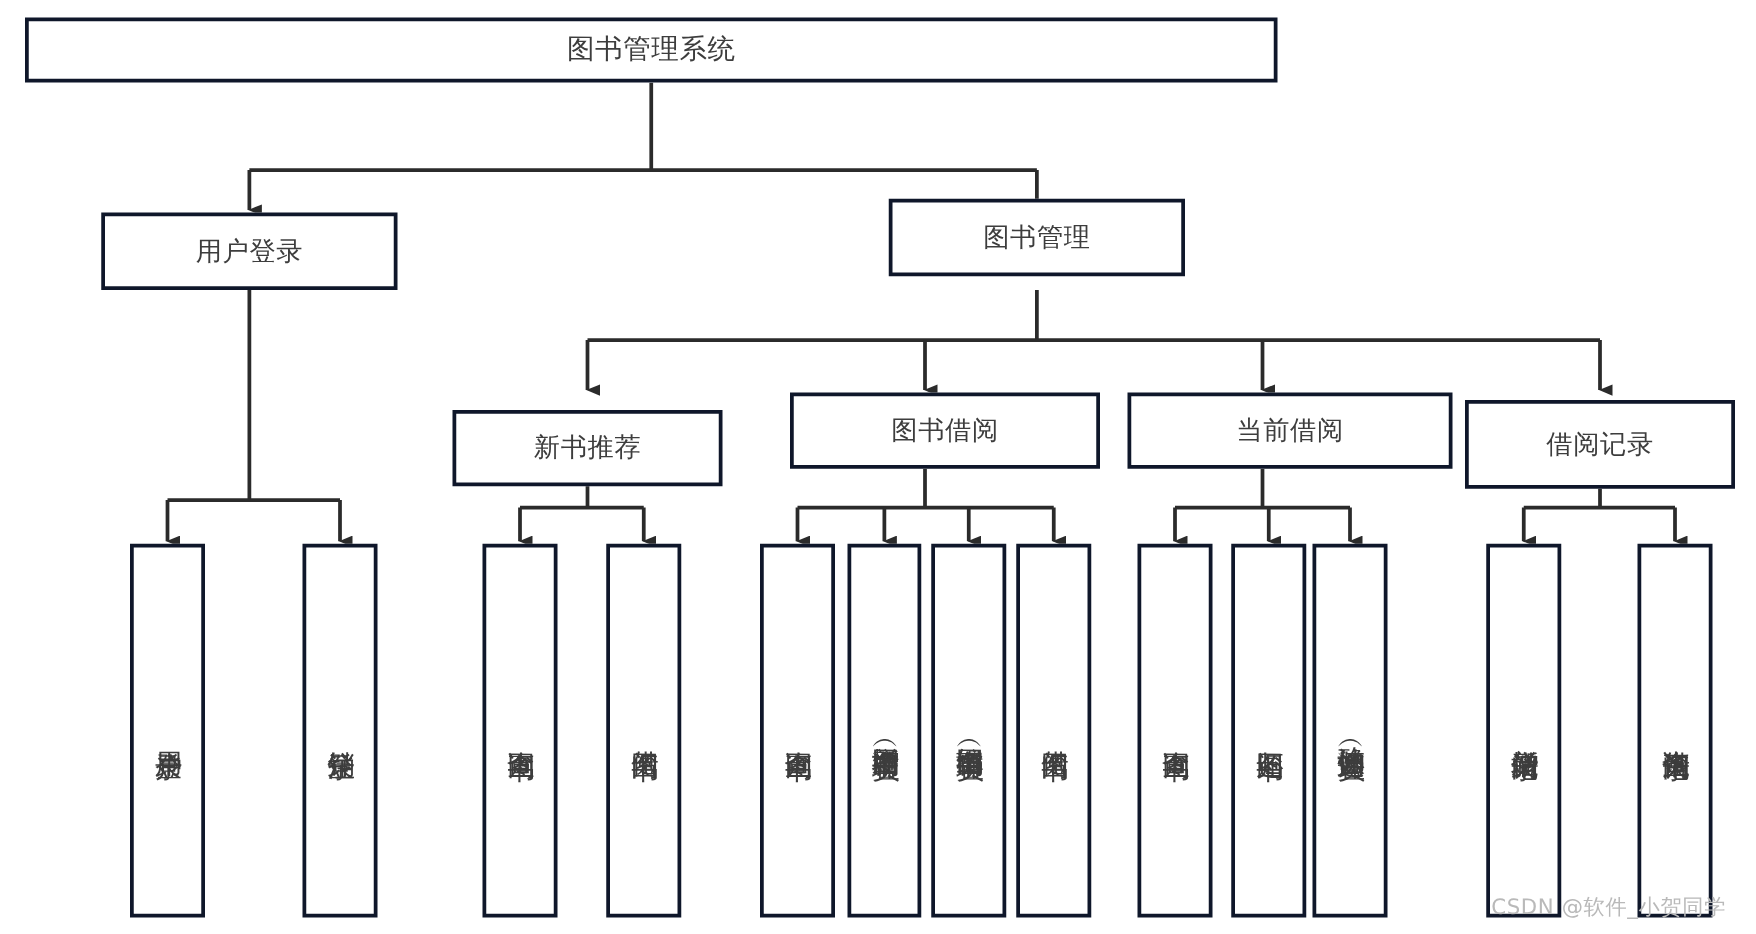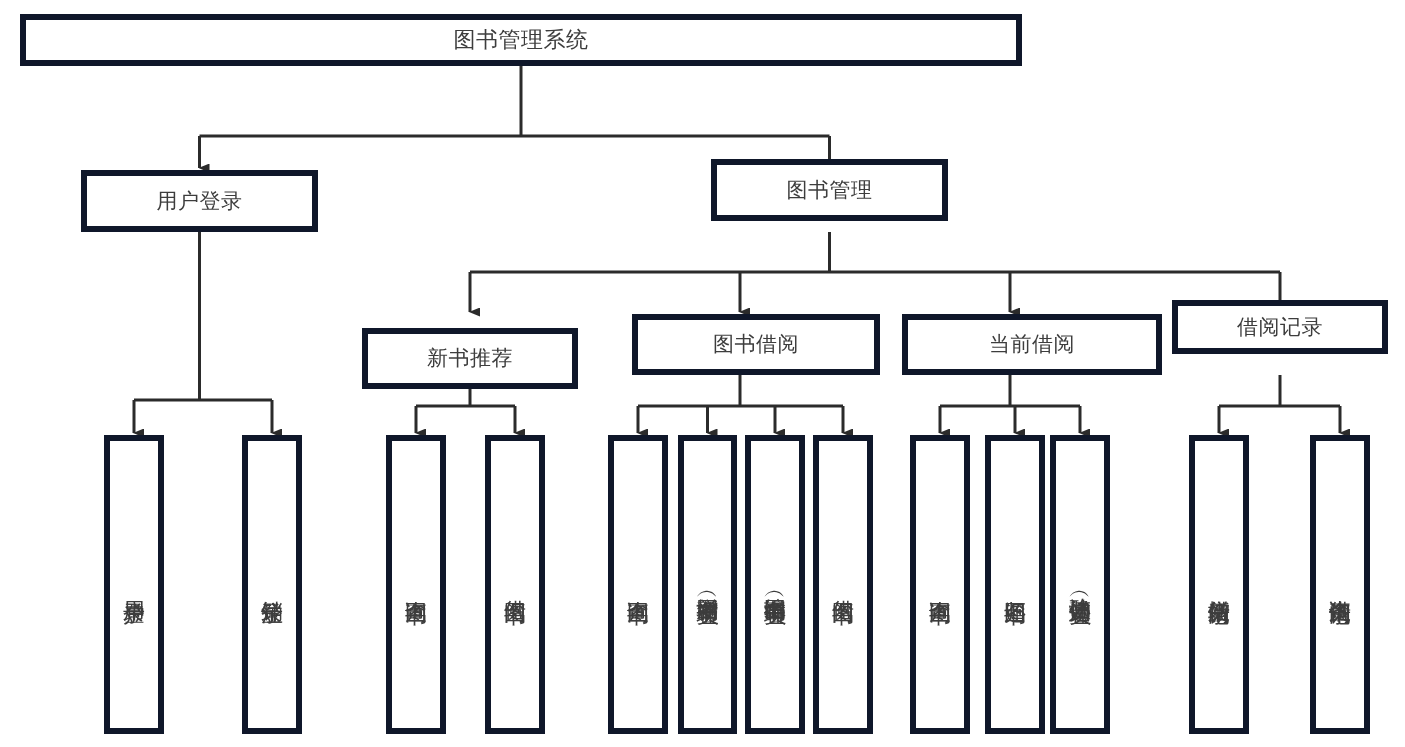--- a/index.html
+++ b/index.html
@@ -22,21 +22,21 @@
     left: 0;
     top: 0;
     width: 1405px;
     height: 747px;
     pointer-events: none;
   }
   .node {
     position: absolute;
     box-sizing: border-box;
     background: #ffffff;
-    border: 6px solid #0f172a;
+    border: 3px solid #0f172a;
     display: flex;
     align-items: center;
     justify-content: center;
     z-index: 2;
   }
   .node-label {
     color: #3d3d3d;
     font-size: 21px;
     line-height: 1.08;
     letter-spacing: 0.5px;
@@ -120,21 +120,21 @@
 
   <div class="node" style="left: 362px; top: 328px; width: 216px; height: 61px;">
     <span class="node-label">新书推荐</span>
   </div>
   <div class="node" style="left: 632px; top: 314px; width: 248px; height: 61px;">
     <span class="node-label">图书借阅</span>
   </div>
   <div class="node" style="left: 902px; top: 314px; width: 260px; height: 61px;">
     <span class="node-label">当前借阅</span>
   </div>
-  <div class="node" style="left: 1172px; top: 300px; width: 216px; height: 54px;">
+  <div class="node" style="left: 1172px; top: 320px; width: 216px; height: 71px;">
     <span class="node-label">借阅记录</span>
   </div>
 
   <div class="node vertical" style="left: 104px; top: 435px; width: 60px; height: 299px;">
     <span class="node-label">用户登录</span>
   </div>
   <div class="node vertical" style="left: 242px; top: 435px; width: 60px; height: 299px;">
     <span class="node-label">注销登录</span>
   </div>
 
@@ -168,13 +168,14 @@
     <span class="node-label">确认归还（管理员）</span>
   </div>
 
   <div class="node vertical" style="left: 1189px; top: 435px; width: 60px; height: 299px;">
     <span class="node-label">新增借阅记录</span>
   </div>
   <div class="node vertical" style="left: 1310px; top: 435px; width: 60px; height: 299px;">
     <span class="node-label">查询借阅记录</span>
   </div>
 
+  <div class="watermark" style="left: 1193px; top: 714px; color: rgb(185, 185, 185);">CSDN @软件_小贺同学</div>
 </div>
 
 </body></html>

